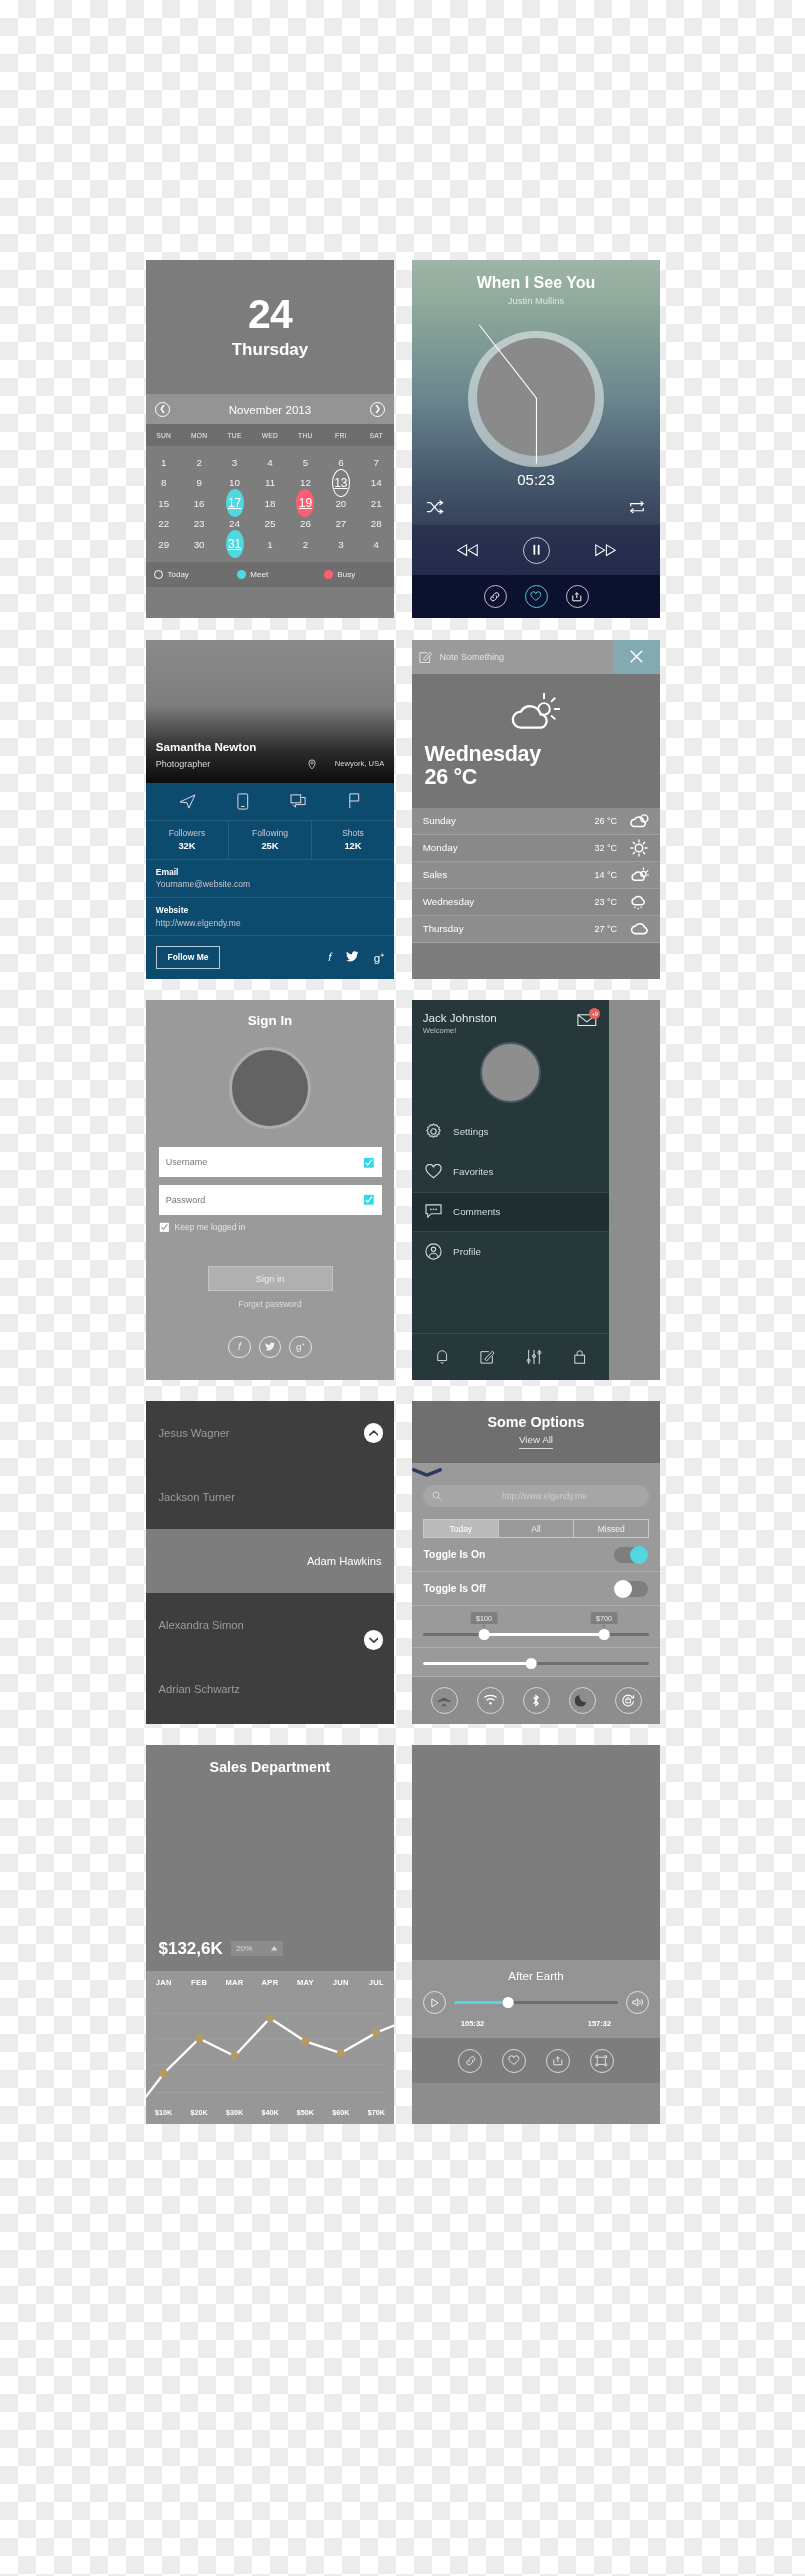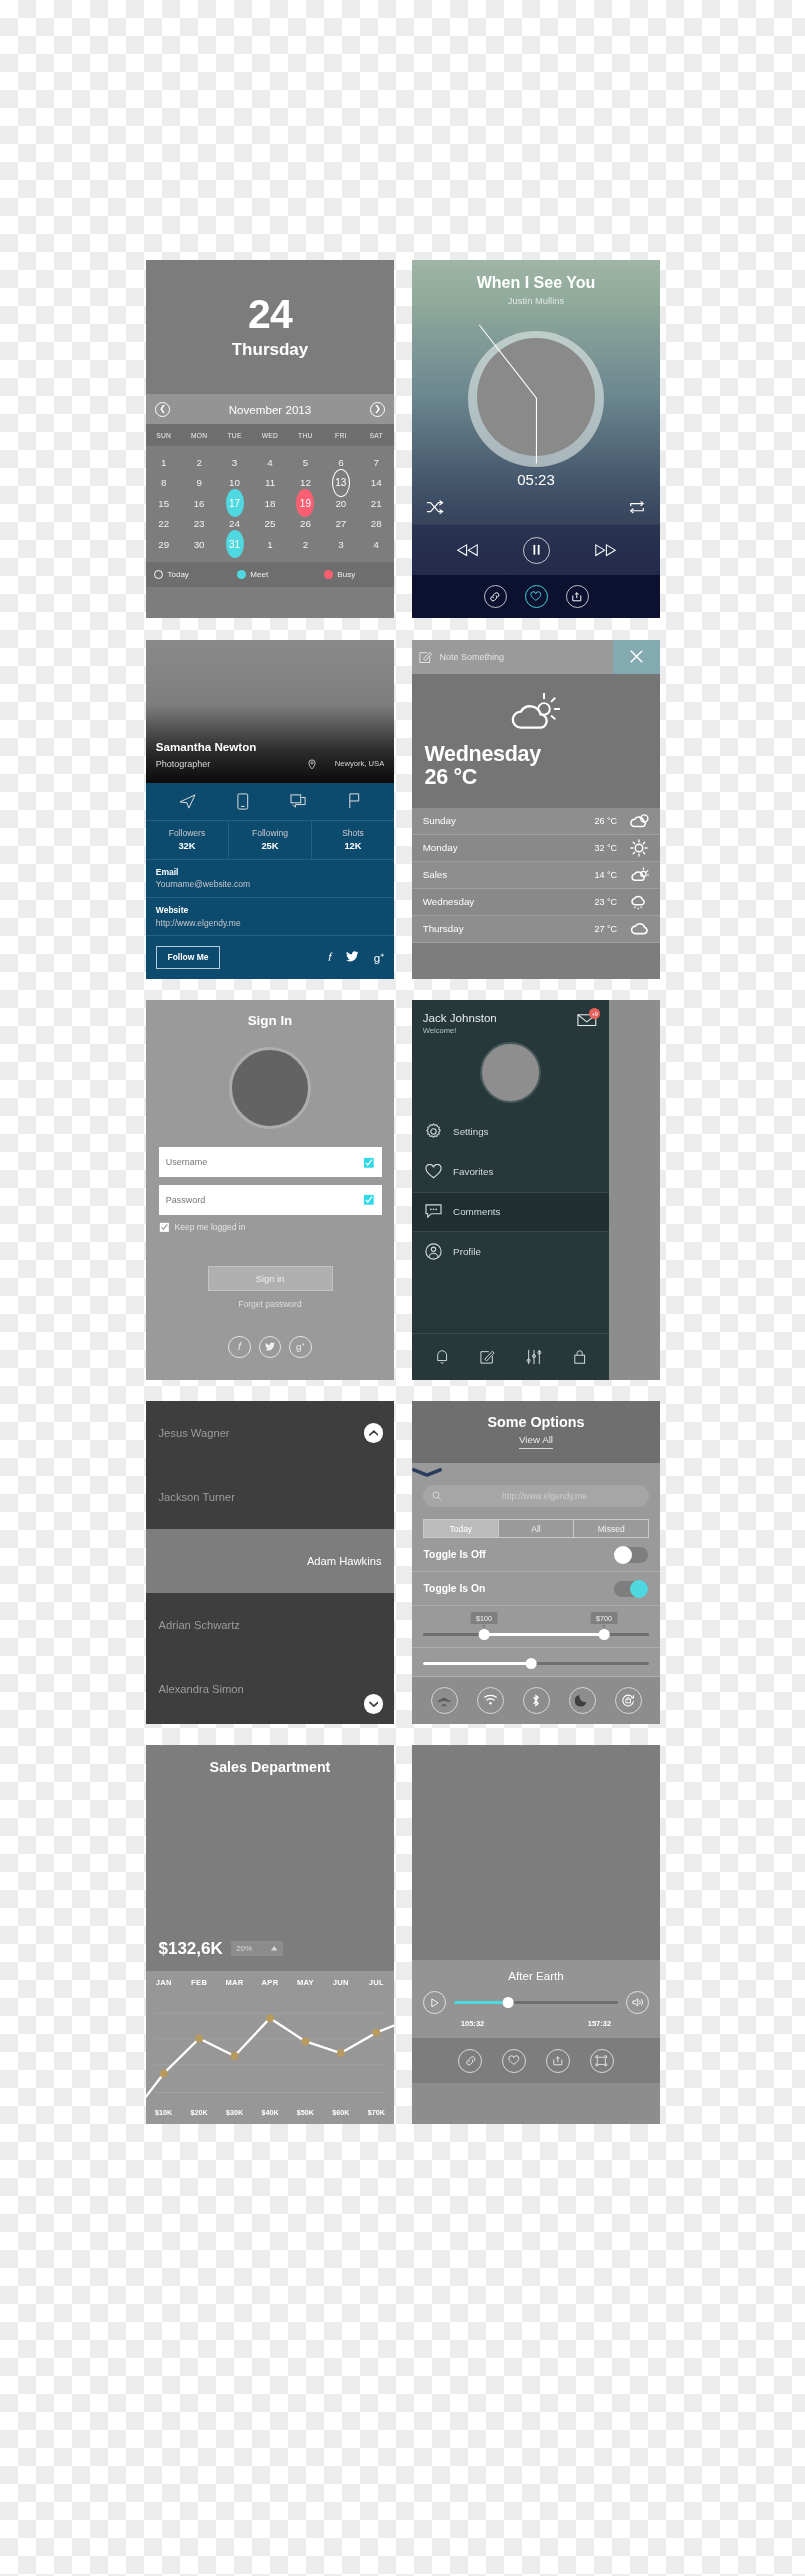--- a/index.html
+++ b/index.html
@@ -30,21 +30,21 @@
   .cal-nav-title { font-size: 11.6px; font-weight: 400; }
   .circ-btn { width:15px; height:15px; border-radius:50%; border:1.2px solid #fff;
               display:flex; align-items:center; justify-content:center; font-size:8px; line-height:1; }
   .cal-dow { background: #6e6e6e; display:grid; grid-template-columns: repeat(7,1fr);
              height: 22.4px; align-items:center; }
   .cal-dow span { text-align:center; font-size:6.7px; color:#efefef; letter-spacing:0.3px; }
   .cal-grid { background: #7d7d7d; display:grid; grid-template-columns: repeat(7,1fr);
               grid-auto-rows: 20.6px; padding: 5.4px 0 7.2px; }
   .cal-cell { display:flex; align-items:center; justify-content:center; font-size:9.8px; color:#f2f2f2; }
   .cal-cell .pill { width:18px; height:28px; border-radius:50%; display:flex;
-                    align-items:center; justify-content:center; font-size:10px; color:#fff; }
+                    align-items:center; justify-content:center; font-size:12px; color:#fff;text-decoration:underline; }
   .pill.meet { background:#4fd8e0; }
   .pill.busy { background:#fc5f72; }
   .pill.today { border:1.1px solid #fff; }
   .cal-legend { background:#6e6e6e; height:25px; display:flex; align-items:center;
                 padding:0 8px; gap:0; }
   .lg { display:flex; align-items:center; gap:4.5px; font-size:8px; color:#f0f0f0; }
   .lg .dot { width:9px; height:9px; border-radius:50%; }
   .lg .dot.ring { border:1.1px solid #fff; }
   .lg .dot.c { background:#4fd8e0; }
   .lg .dot.r { background:#fc5f72; }
@@ -694,30 +694,30 @@
               </svg>
             </div>
           </div>
           <div class="lst-item">
             <span>Jackson Turner</span>
           </div>
           <div class="lst-item sel">
             <span>Adam Hawkins</span>
           </div>
           <div class="lst-item">
-            <span>Adrian Schwartz</span>
-          </div>
-          <div class="lst-item">
             <span>Alexandra Simon</span>
             <div class="lst-chev" style="bottom: 7.2px; position: absolute;">
               <svg width="9.8" height="6.3" viewBox="0 0 11 7">
                 <path d="M1 1.5 L5.5 5.8 L10 1.5" stroke="#3e3e3e" stroke-width="1.8" fill="none" stroke-linecap="round"></path>
               </svg>
             </div>
           </div>
+          <div class="lst-item">
+            <span>Adrian Schwartz</span>
+          </div>
         </div>
     </div>
 
     <div class="card opt">
       <div class="opt-head">
         <div class="opt-title">Some Options</div>
         <div><span class="opt-view">View All</span></div>
       </div>
       <div class="opt-arrow">
         <svg width="30" height="9.8" viewBox="0 0 34 11">
@@ -730,28 +730,28 @@
           <line x1="7" y1="7" x2="10" y2="10" stroke="#d6d6d6" stroke-width="1.1"></line>
         </svg>
         <span>http://www.elgendy.me</span>
       </div>
       <div class="seg">
         <div>Today</div>
         <div>All</div>
         <div>Missed</div>
       </div>
       <div class="opt-toggle">
+        <div class="tl">Toggle Is On</div>
+        <div class="sw on">
+            <div class="knob"></div>
+          </div>
+      </div>
+      <div class="opt-toggle">
         <div class="tl">Toggle Is Off</div>
         <div class="sw off">
-            <div class="knob"></div>
-          </div>
-      </div>
-      <div class="opt-toggle">
-        <div class="tl">Toggle Is On</div>
-        <div class="sw on">
             <div class="knob"></div>
           </div>
       </div>
       <div class="opt-slider">
         <div class="tip" id="tip-min" style="left: 72px;">$100</div>
         <div class="tip" id="tip-max" style="left: 192px;">$700</div>
         <div class="track">
           <div class="fill" id="rng-fill" style="left: 27%; width: 53%; background: rgb(255, 255, 255);"></div>
           <div class="kn" id="rng-k1" style="left: 27%;"></div>
           <div class="kn" id="rng-k2" style="left: 80%;"></div>

